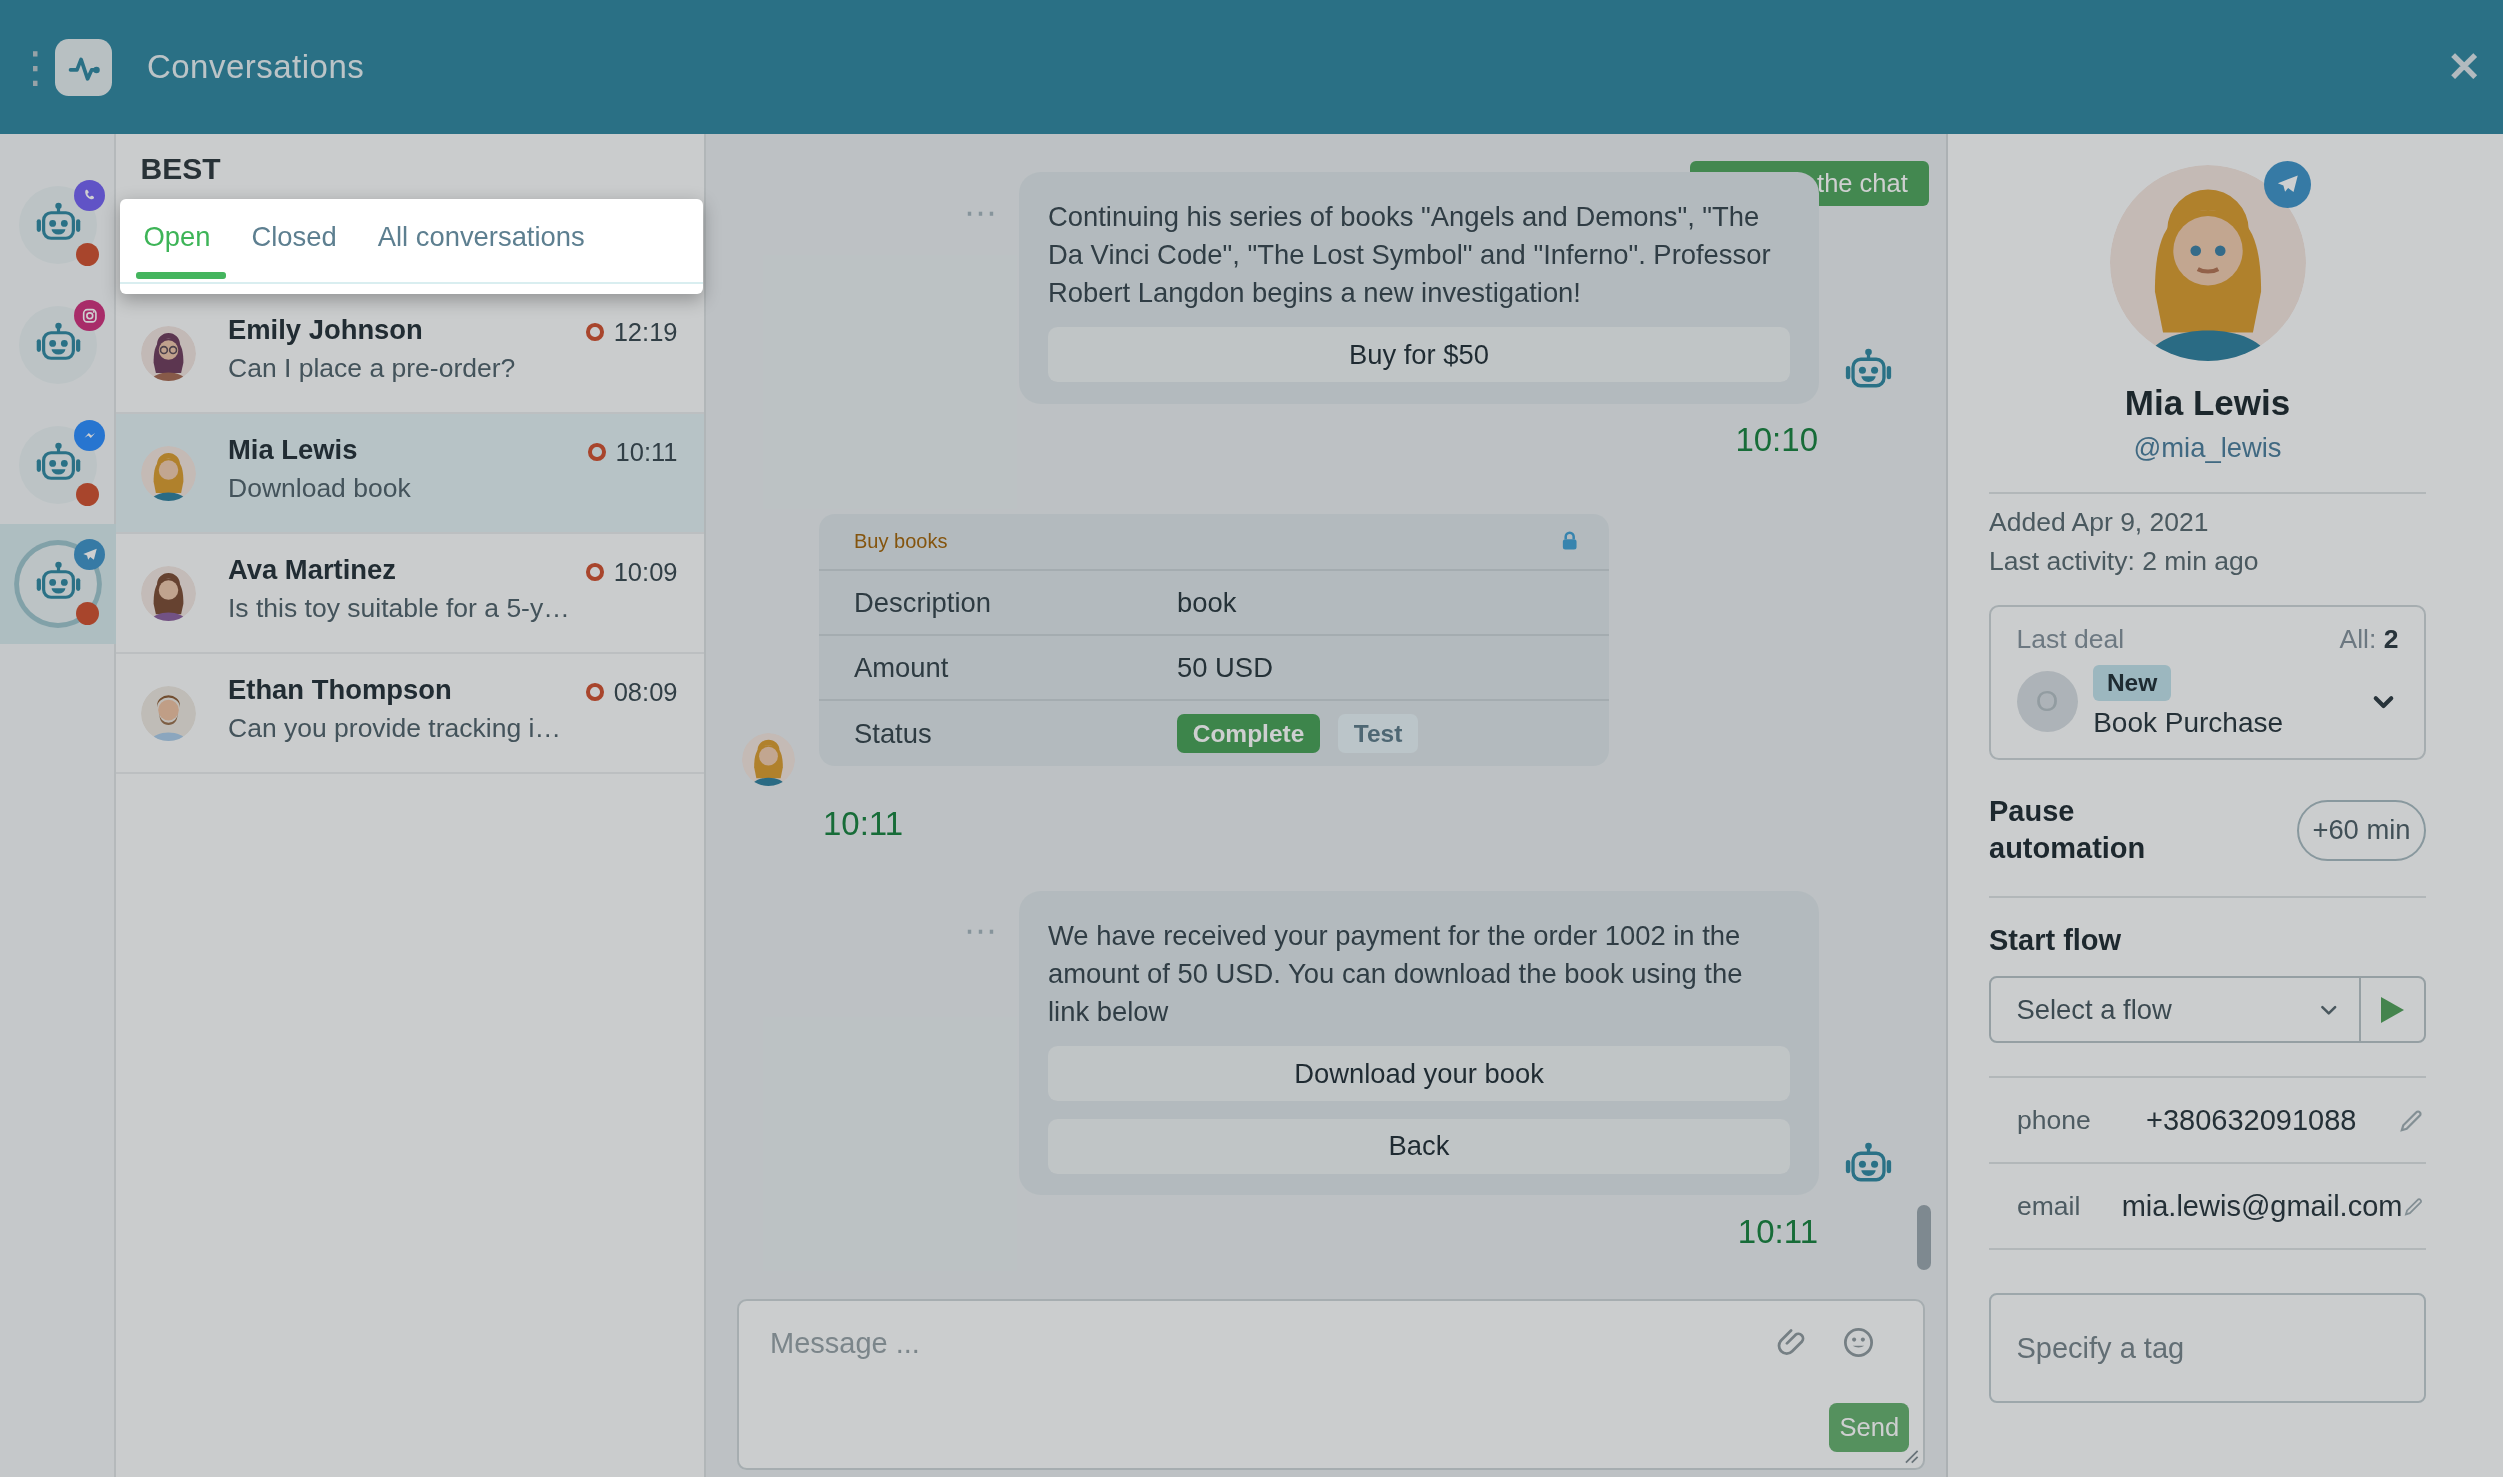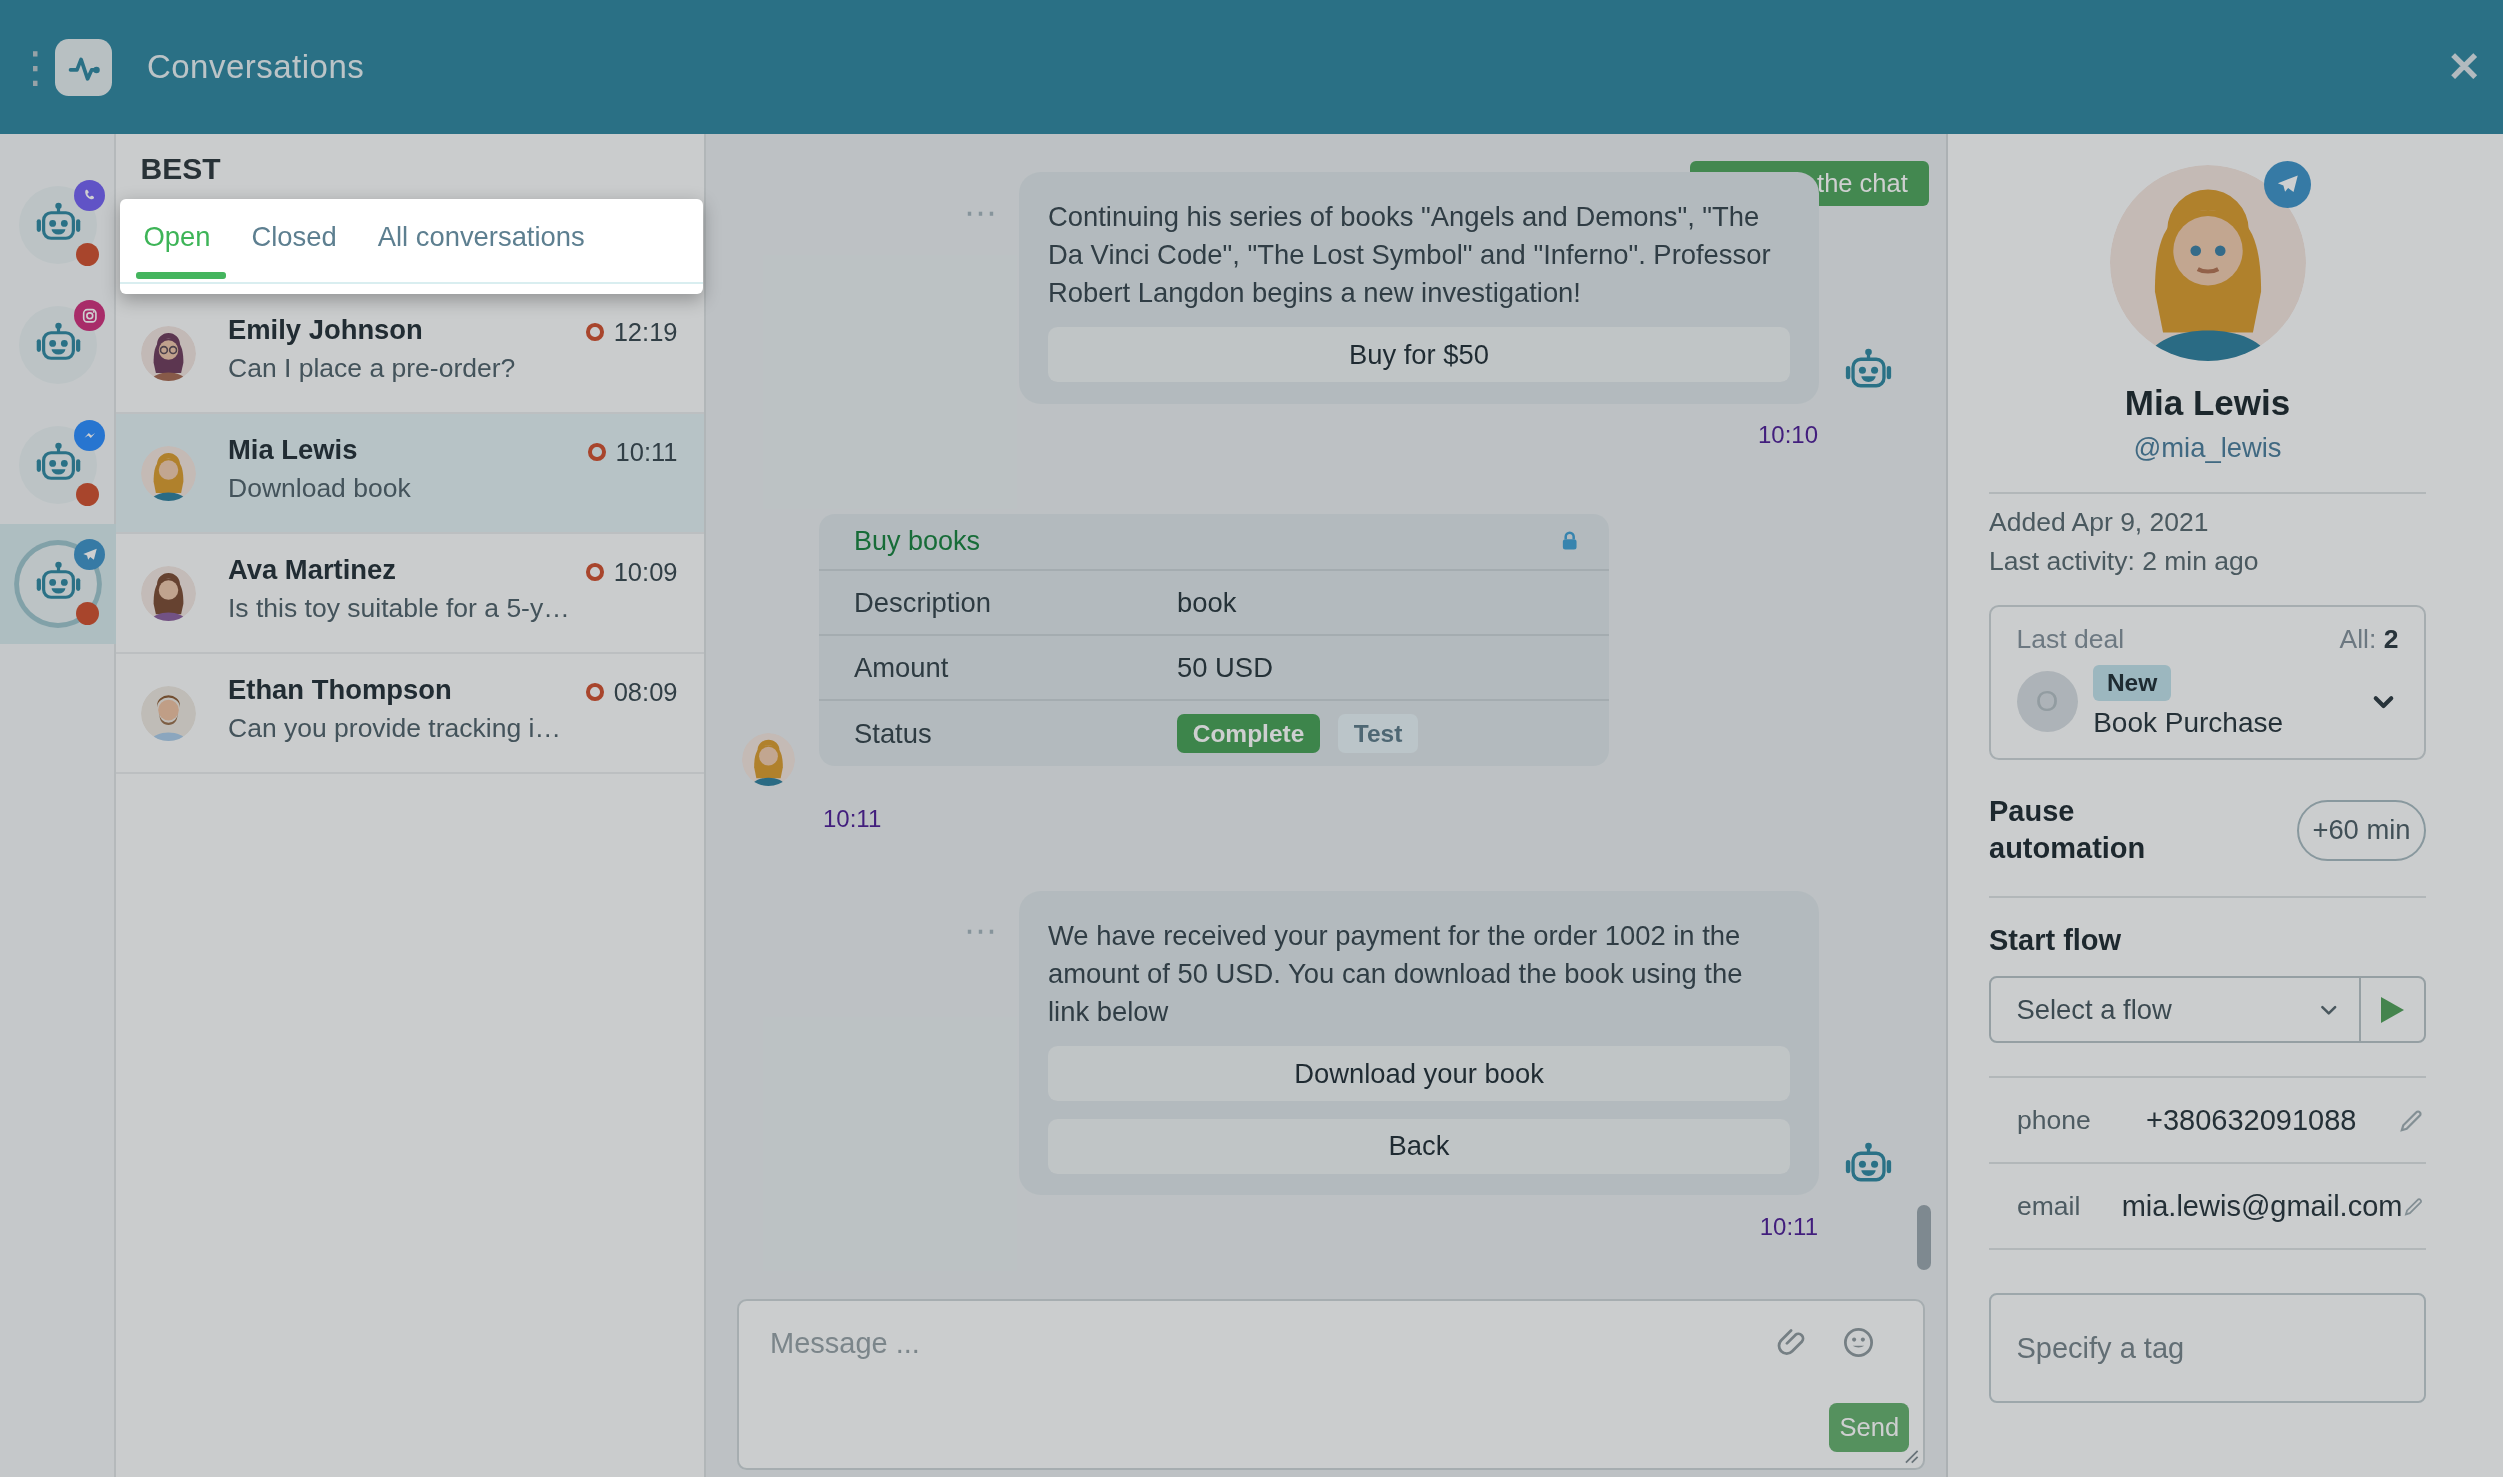--- a/index.html
+++ b/index.html
@@ -50,28 +50,28 @@
 
   
   .chat { position:absolute; left:706px; top:134px; width:1240px; height:1343px; background:#e9eef0; }
   .close-chat { position:absolute; left:984px; top:26.5px; height:45px; padding:0 21.6px; background:#4da55c; border-radius:5.9px;
                 display:flex; align-items:center; gap:11.8px; color:#fff; font-size:25.5px; cursor:pointer; }
   .bubble { position:absolute; width:800px; background:#dde5e8; border-radius:21.6px; padding:25.5px 29px 21.6px 29px; }
   .bubble-text { font-size:27.4px; line-height:38px; color:#35454d; }
   .bubble-btn { margin-top:15.7px; height:55px; background:#eef2f3; border-radius:9.8px; display:flex; align-items:center; justify-content:center;
                 font-size:27.4px; color:#1f2e35; cursor:pointer; }
   .msg-dots { position:absolute; font-size:33px; color:#a3b4bc; letter-spacing:2px; }
-  .msg-time { position:absolute; width:196px; font-size:24px; color:#4c1d95; }
+  .msg-time { position:absolute; width:196px; font-size:33px; color:#15803d; }
   .msg-time.right { text-align:right; }
   .bot-msg-avatar { position:absolute; width:53px; height:53px; }
   .user-msg-avatar { position:absolute; width:53px; height:53px; border-radius:50%; overflow:hidden; }
 
   .order-card { position:absolute; left:113px; top:380px; width:790px; background:#dde5e8; border-radius:15.7px; }
   .order-head { height:57px; display:flex; align-items:center; padding:0 25.5px 0 35px; border-bottom:2px solid #c9d2d6; }
-  .order-title { font-size:27px; color:#15803d; flex:1; }
+  .order-title { font-size:20px; color:#a16207; flex:1; }
   .order-row { height:65px; display:flex; align-items:center; padding:16px 35px; border-bottom:2px solid #c9d2d6; }
   .order-row:last-child { border-bottom:none; }
   .order-label { width:323px; font-size:27.4px; color:#32424a; }
   .order-value { font-size:27.4px; color:#27363d; }
   .badge { display:inline-flex; align-items:center; height:39px; padding:0 15.7px; border-radius:7px; font-size:24.5px; font-weight:700; cursor:pointer; }
   .badge.success { background:#46a055; color:#ffffff; }
   .badge.neutral { background:#e7f2f6; color:#5b7a88; margin-left:13.7px; }
 
   .chat-scrollthumb { position:absolute; left:1211px; top:1071px; width:13.7px; height:65px; border-radius:6.9px; background:#99a6ad; cursor:grab; }
 

